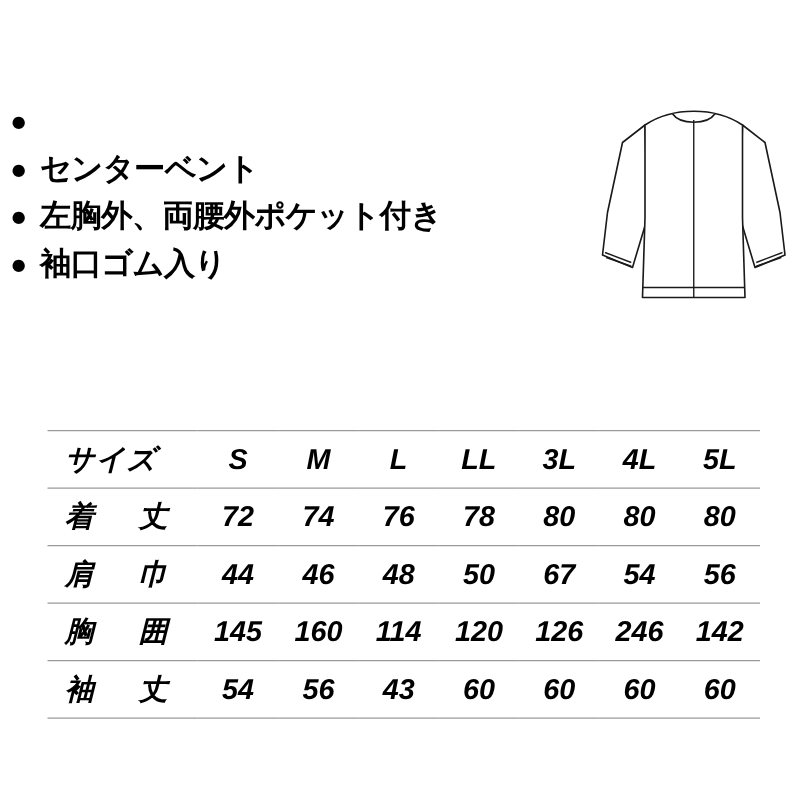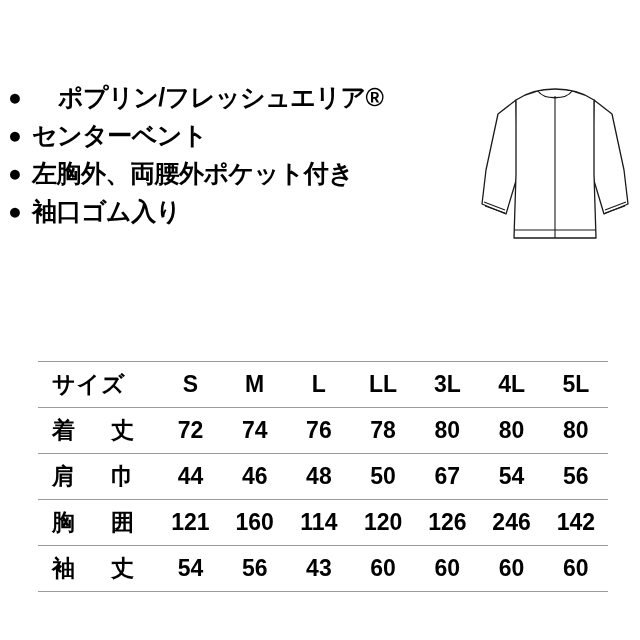--- a/index.html
+++ b/index.html
@@ -56,22 +56,23 @@
     left: 470px;
     top: 78px;
     width: 170px;
     height: 190px;
   }
 
   
   .size-table-wrap {
     position: absolute;
     left: 38px;
-    top: 361px;
+    top: 344px;
     width: 570px;
+    font-style: italic;
   }
   table.size-table {
     border-collapse: collapse;
     width: 570px;
     font-size: 23px;
     font-weight: 700;
   }
   table.size-table th,
   table.size-table td {
     border: none;
@@ -112,21 +113,20 @@
 </head>
 <body>
 
 <div class="page">
 
   <div class="features">
 
     <div class="feature-row">
       <div class="bullet">●</div>
       <div class="feature-text">
-        <span class="cont">ポプリン/フレッシュエリア®</span>
       </div>
     </div>
 
     <div class="feature-row">
       <div class="bullet">●</div>
       <div class="feature-text">
         <span>センターベント</span>
       </div>
     </div>
 
@@ -222,21 +222,21 @@
           <td class="datacol">56</td>
         </tr>
 
         <tr>
           <td class="rowhead">
             <span class="rowhead-inner">
               <span>胸</span>
               <span>囲</span>
             </span>
           </td>
-          <td class="datacol">121</td>
+          <td class="datacol">145</td>
           <td class="datacol">160</td>
           <td class="datacol">114</td>
           <td class="datacol">120</td>
           <td class="datacol">126</td>
           <td class="datacol">246</td>
           <td class="datacol">142</td>
         </tr>
 
         <tr>
           <td class="rowhead">

